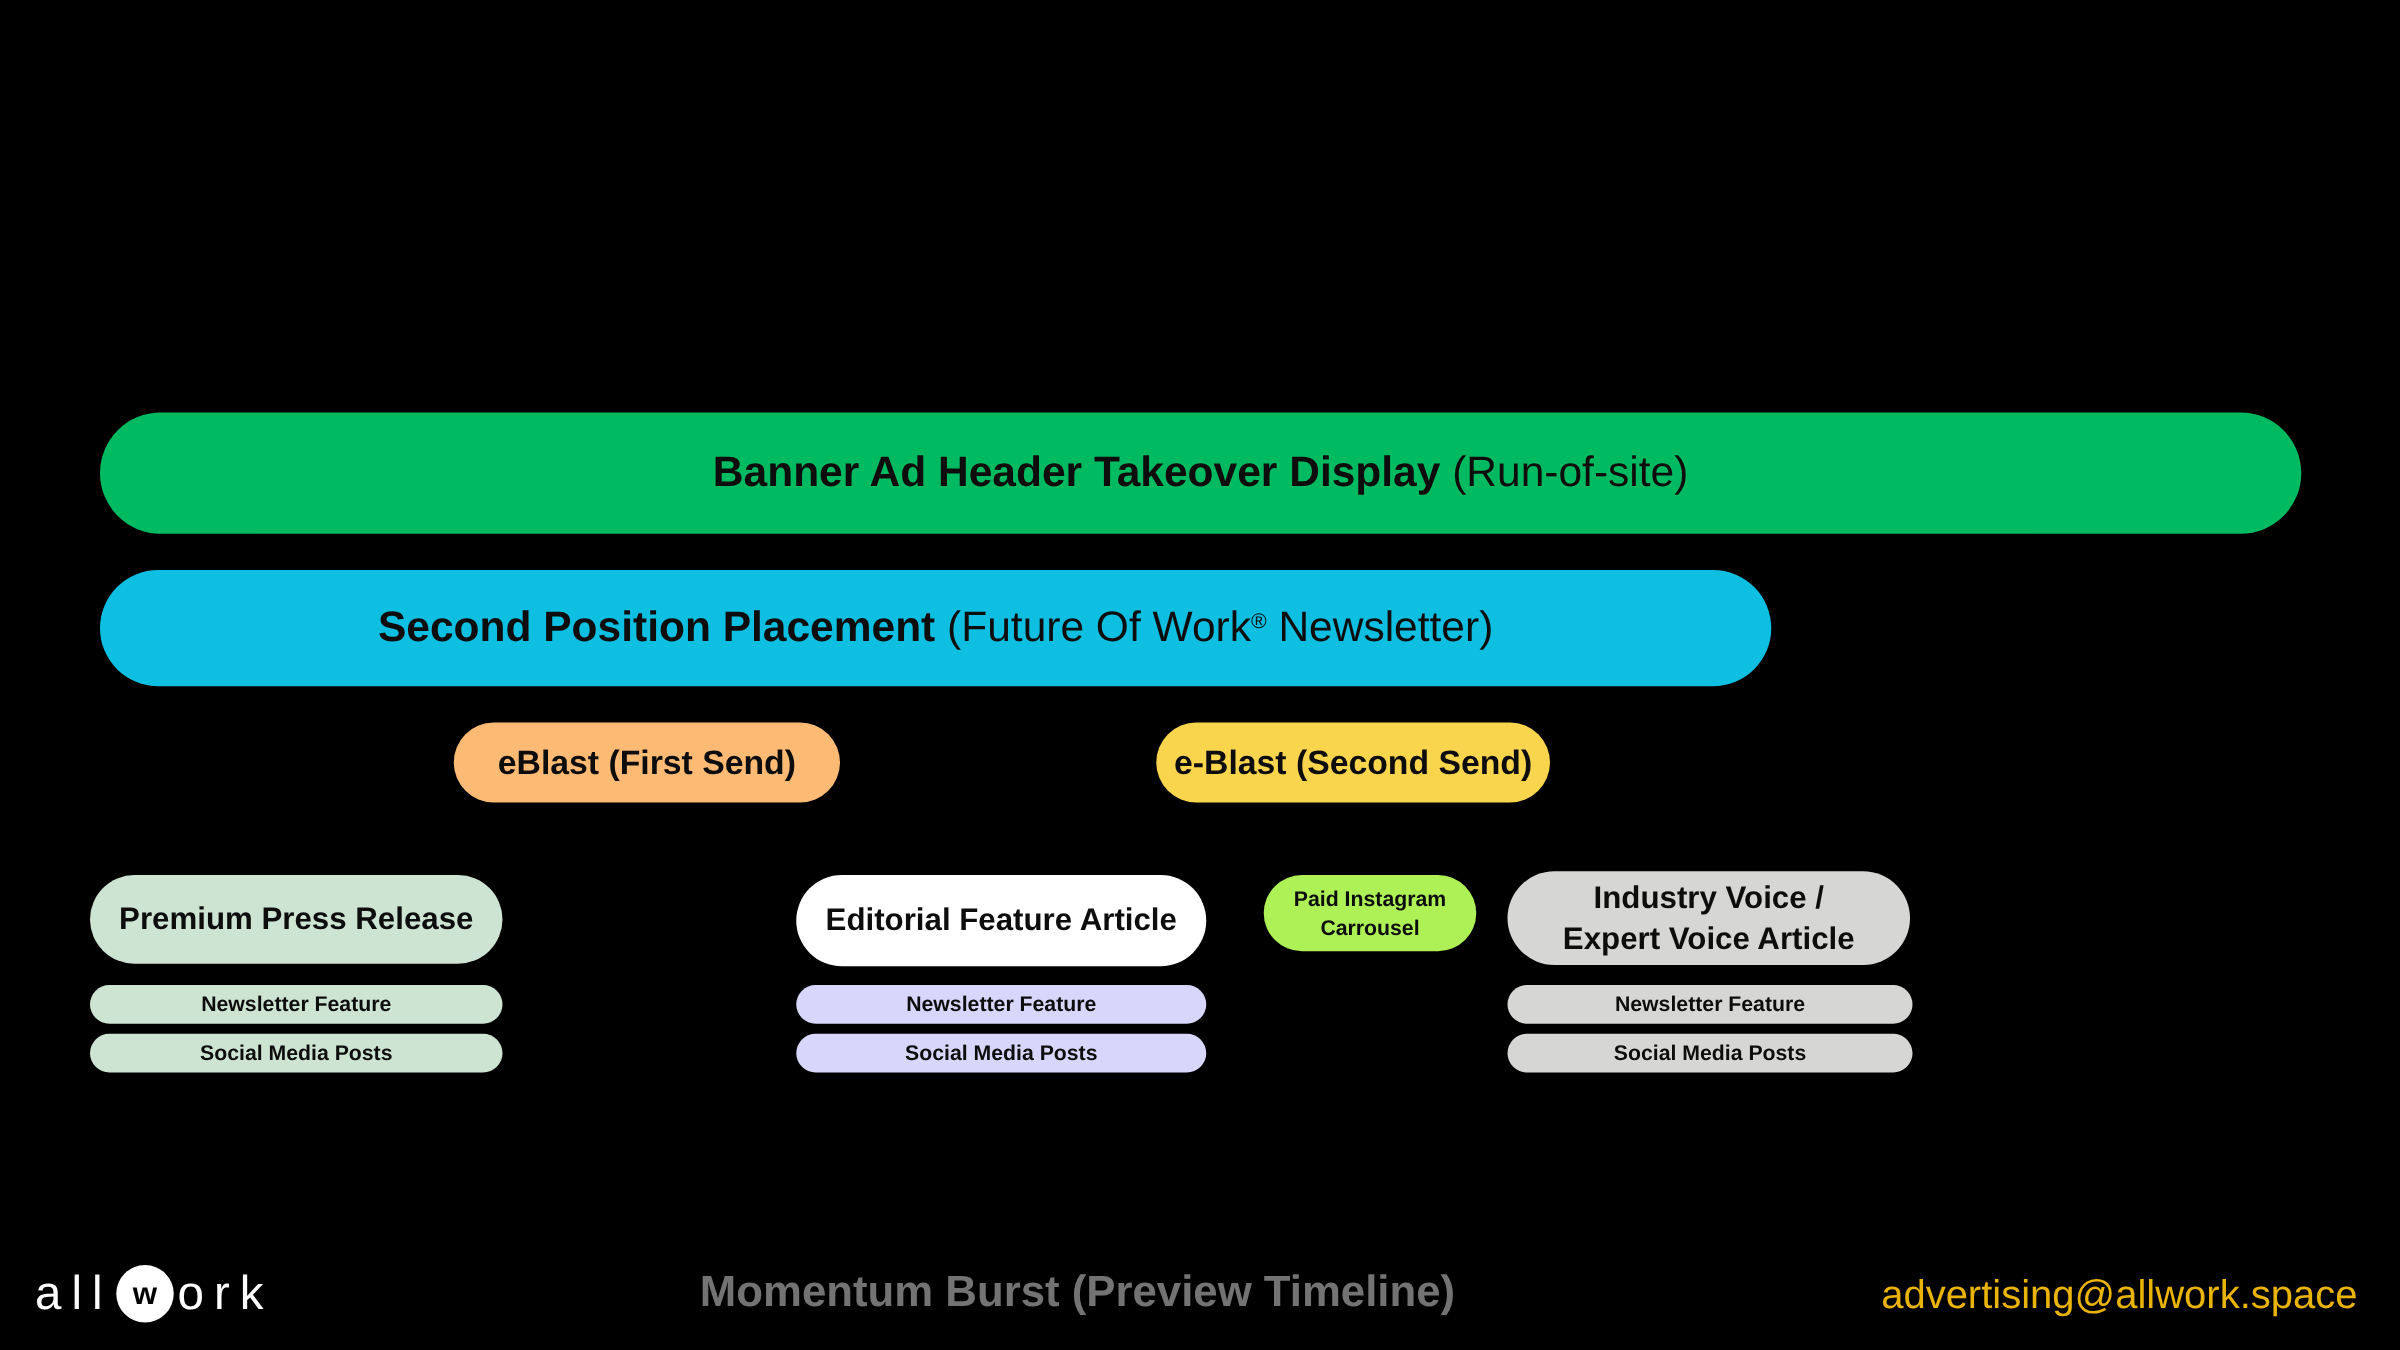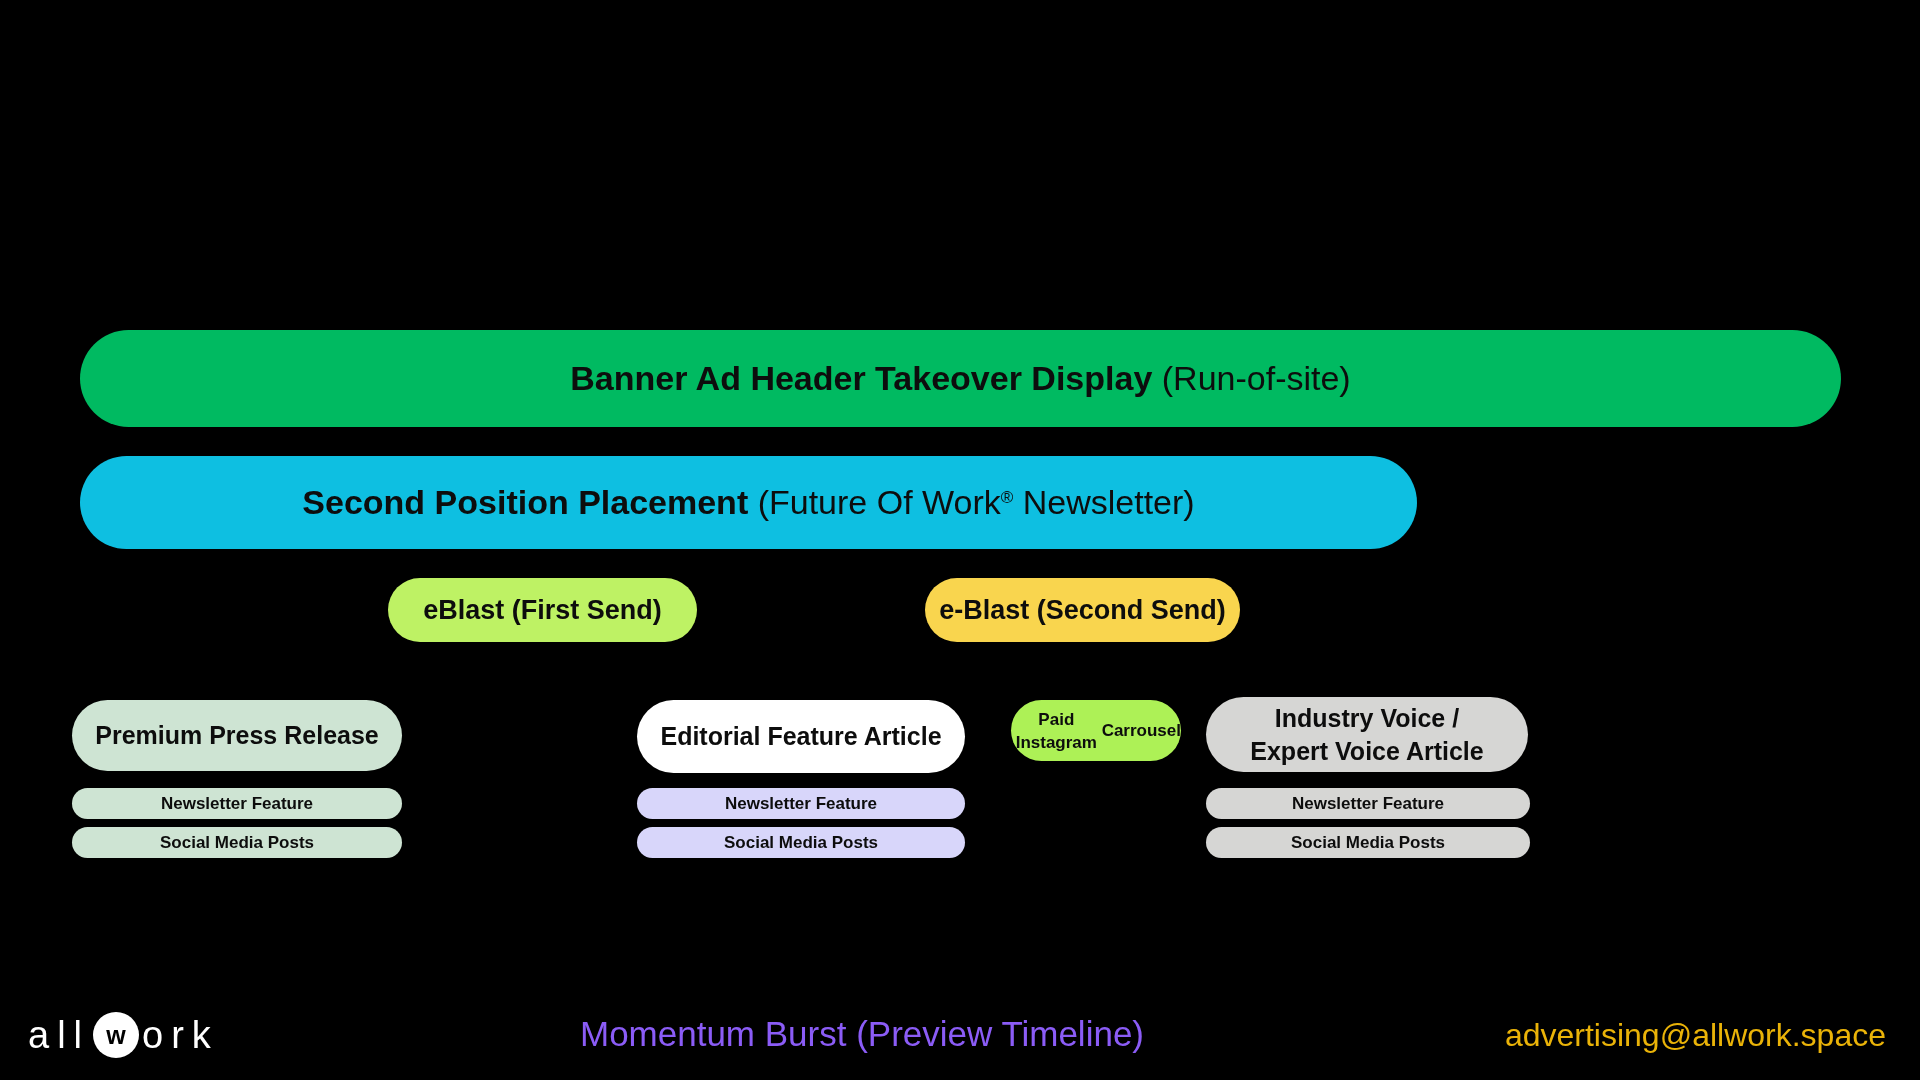--- a/index.html
+++ b/index.html
@@ -15,55 +15,55 @@
     border-radius:999px;
     display:flex;align-items:center;justify-content:center;
     color:#0d0d0d;text-align:center;
   }
   .bar-label{font-size:34px;font-weight:400;white-space:nowrap;}
   .bar-label .b{font-weight:700;margin-top:24px;}
   .reg-mark{font-size:0.5em;vertical-align:0.62em;font-weight:400;}
   .eblast{font-size:27px;font-weight:700;white-space:nowrap;}
   .group-title{font-size:25px;font-weight:700;line-height:33px;flex-direction:column;}
   .sub-pill{font-size:17px;font-weight:700;white-space:nowrap;}
-  .insta{font-size:17px;font-weight:700;line-height:23px;flex-direction:row;}
+  .insta{font-size:17px;font-weight:700;line-height:23px;flex-direction:column;}
   .logo{
     display:flex;align-items:center;
     color:#fff;font-size:38px;font-weight:300;letter-spacing:8px;
     height:50px;
   }
   .logo-circle{
     width:46px;height:46px;border-radius:50%;
     background:#fff;color:#000;
     display:flex;align-items:center;justify-content:center;
     font-size:25px;font-weight:800;letter-spacing:0;
     margin:0 3px;
   }
   .footer-title{
-    font-size:35px;font-weight:400;color:#8b5cf6;white-space:nowrap;
+    font-size:35px;font-weight:700;color:#737373;white-space:nowrap;
     transform:translateX(-50%);
   }
   .footer-email{font-size:32px;font-weight:400;white-space:nowrap;}
 </style>
 </head>
 <body style="background: rgb(0, 0, 0);">
 
 <div class="abs pill bar-label" style="left: 80px; top: 330px; width: 1761px; height: 97px; background: rgb(0, 186, 97);">
   <span>
     <span class="b">Banner Ad Header Takeover Display</span><span> (Run-of-site)</span>
   </span>
 </div>
 
 <div class="abs pill bar-label" style="left: 80px; top: 456px; width: 1337px; height: 93px; background: rgb(14, 191, 225);">
   <span>
     <span class="b">Second Position Placement</span><span> (Future Of Work</span><span class="reg-mark">®</span><span> Newsletter)</span>
   </span>
 </div>
 
-<div class="abs pill eblast" style="left: 388px; top: 578px; width: 309px; height: 64px; background: #bef264;">
+<div class="abs pill eblast" style="left: 363px; top: 578px; width: 309px; height: 64px; background: #fdba74;">
   <span>eBlast (First Send)</span>
 </div>
 <div class="abs pill eblast" style="left: 925px; top: 578px; width: 315px; height: 64px; background: rgb(249, 213, 78);">
   <span>e-Blast (Second Send)</span>
 </div>
 
 <div class="abs pill group-title" style="left: 72px; top: 700px; width: 330px; height: 71px; background: rgb(206, 228, 211);">
   <span>Premium Press Release</span>
 </div>
 <div class="abs pill sub-pill" style="left: 72px; top: 788px; width: 330px; height: 31px; background: rgb(206, 228, 211);">

